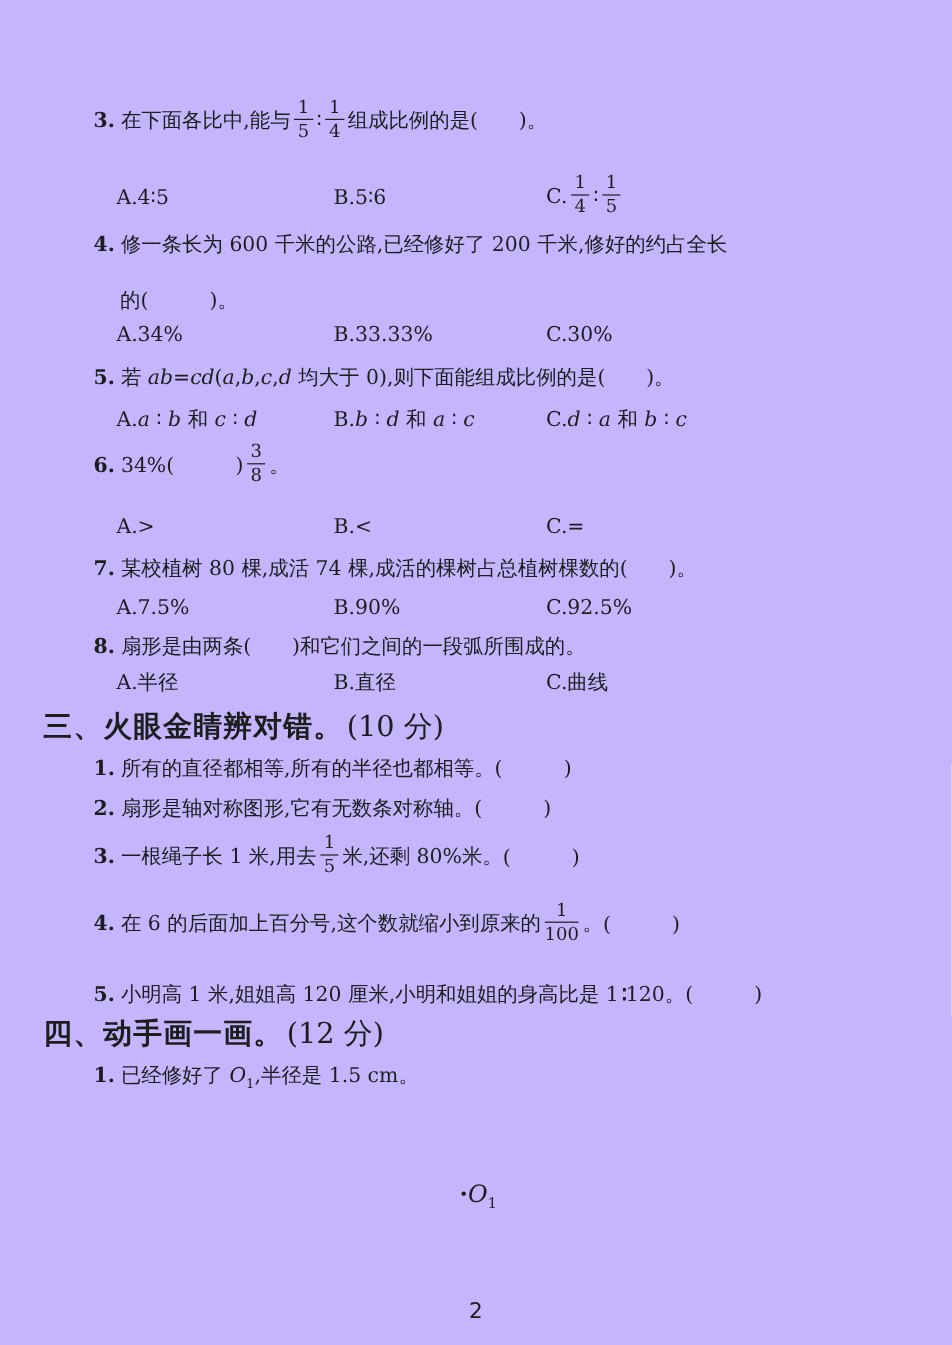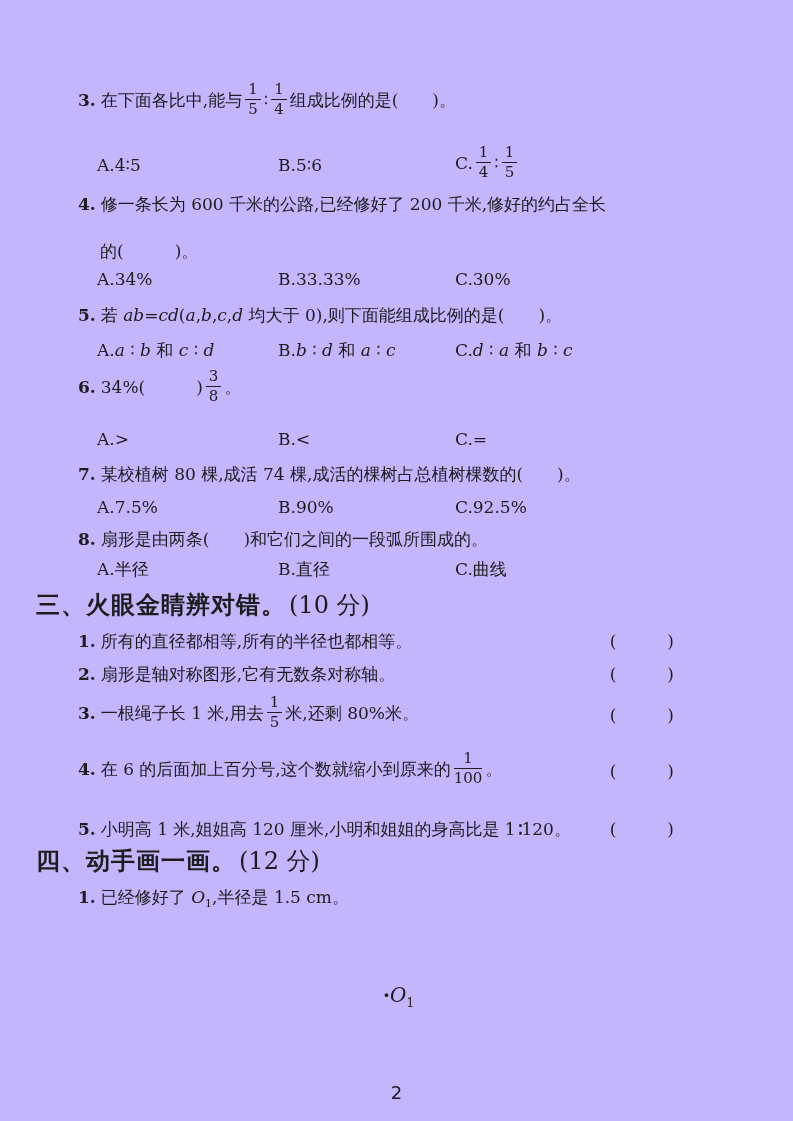--- a/index.html
+++ b/index.html
@@ -14,21 +14,21 @@
   .col-b{width:177px;}
   .col-c{flex:1;}
   .frac{display:inline-block;vertical-align:middle;text-align:center;
         line-height:1.15;font-size:15px;margin:0 3px;position:relative;top:-2px;}
   .fn{display:block;border-bottom:1px solid #1d1d1d;padding:0 3px 1px;}
   .fd{display:block;padding-top:1px;}
   .sec{position:absolute;left:36px;font-size:24px;line-height:26px;}
   .sec-title{font-family:"DejaVu Sans",sans-serif;font-weight:700;letter-spacing:1px;}
   .sec-score{margin-left:3px;}
   .tf{position:absolute;left:78px;width:596px;display:flex;
-      justify-content:space-between;align-items:center;line-height:26px;}
+      align-items:center;line-height:26px;}
   .tf-text{white-space:nowrap;}
   .blank{white-space:pre;}
   i{font-family:"DejaVu Serif",serif;text-align:center;}
   sub{font-size:11px;line-height:0;}
   .point{position:absolute;left:383px;top:983px;font-size:20px;}
   .point i{font-style:italic;}
   .point .dot{font-weight:700;}
   .point sub{font-size:12px;}
   .pageno{position:absolute;top:1082px;left:0;width:100%;text-align:center;
           font-family:"DejaVu Sans",sans-serif;font-size:18px;}

